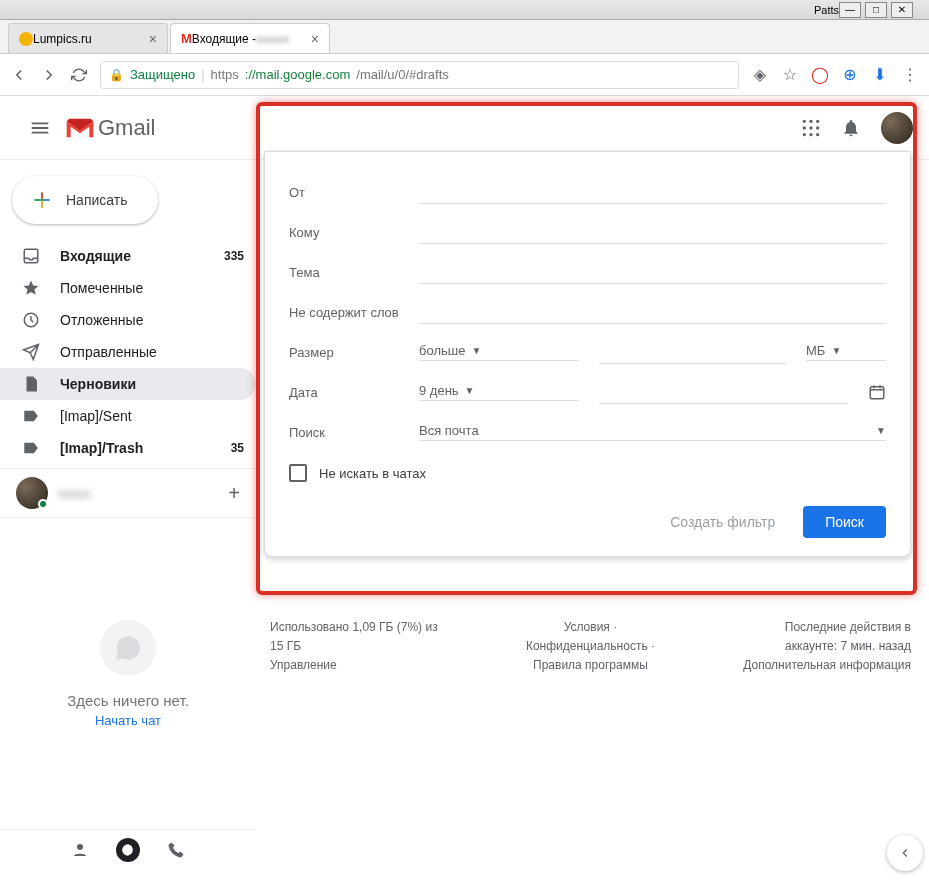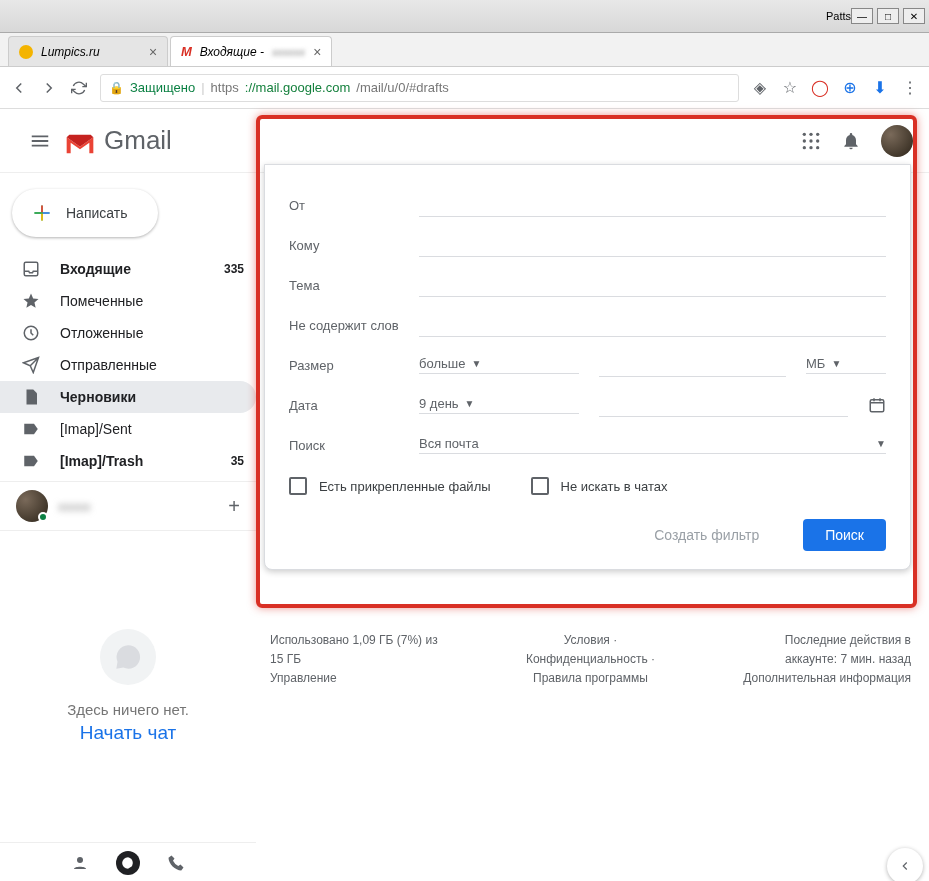--- a/index.html
+++ b/index.html
@@ -1,45 +1,45 @@
 <!DOCTYPE html>
 <html><head>
 <meta charset="utf-8">
 <style>
 * { box-sizing: border-box; margin: 0; padding: 0; font-family: Arial, sans-serif; }
 body { background: #fff; width: 929px; height: 881px; overflow: hidden; position: relative; }
 
 
-.win-bar { height: 33px; background: linear-gradient(#e8e8e8,#d8d8d8); border-bottom: 1px solid #aaa; display:flex; align-items:center; justify-content:space-between; padding:0 4px; font-size:11px; }
+.win-bar { height: 20px; background: linear-gradient(#e8e8e8,#d8d8d8); border-bottom: 1px solid #aaa; display:flex; align-items:center; justify-content:space-between; padding:0 16px; font-size:11px; }
 .win-bar .spacer { flex:1; }
 .win-btns { display:flex; gap:4px; }
 .win-btn { width:22px; height:16px; border:1px solid #888; background:#eee; display:flex; align-items:center; justify-content:center; font-size:10px; }
 
 
 .tabs-row { height:34px; background:#f2f2f2; border-bottom:1px solid #ccc; display:flex; align-items:flex-end; padding:0 8px; }
-.tab { height:30px; min-width:160px; background:#fff; border:1px solid #ccc; border-bottom:none; border-radius:4px 4px 0 0; display:flex; align-items:center; padding:0 10px; font-size:12px; gap:8px; margin-right:2px; position:relative;font-style:italic; }
+.tab { height:30px; min-width:160px; background:#fff; border:1px solid #ccc; border-bottom:none; border-radius:4px 4px 0 0; display:flex; align-items:center; padding:0 10px; font-size:12px; gap:0; margin-right:2px; position:relative; }
 .tab.inactive { background:#e5e5e5; }
 .tab .fav { width:14px; height:14px; border-radius:50%; display:inline-block; }
 .tab .close-x { margin-left:auto; color:#666; font-size:14px; cursor:pointer; }
 
 
 .addr-row { height:42px; background:#fff; border-bottom:1px solid #ddd; display:flex; align-items:center; padding:0 10px; gap:12px; }
 .nav-ico { width:18px; height:18px; color:#5f6368; display:flex; align-items:center; justify-content:center; }
 .addr-box { flex:1; height:28px; border:1px solid #ddd; border-radius:3px; display:flex; align-items:center; padding:0 8px; font-size:13px; gap:6px; }
 .lock { color:#0b8043; font-size:12px; }
 .sec-text { color:#0b8043; font-size:13px; }
 .url-gray { color:#777; }
 .url-dark { color:#15803d; }
 .addr-ext { display:flex; gap:12px; align-items:center; }
 .ext-ico { width:18px; height:18px; display:flex; align-items:center; justify-content:center; color:#5f6368; }
 
 
 .gmail-header { height:64px; display:flex; align-items:center; padding:0 16px; border-bottom:1px solid #eee; }
 .menu-btn { width:48px; display:flex; justify-content:center; color:#5f6368; }
-.gmail-logo { display:flex; align-items:flex-end; gap:8px; font-size:26px; color:#5f6368; }
+.gmail-logo { display:flex; align-items:center; gap:2px; font-size:22px; color:#5f6368; }
 .gmail-m { width:32px; height:24px; }
 .header-right { margin-left:auto; display:flex; align-items:center; gap:20px; }
 .apps-ico, .bell-ico { color:#5f6368; }
 .avatar { width:32px; height:32px; border-radius:50%; background:radial-gradient(circle at 30% 30%, #7a6a5a, #2b2318); }
 
 
 .body-row { display:flex; height: calc(100% - 24px - 34px - 42px - 64px); }
 .sidebar { width:256px; padding:8px 0; display:flex; flex-direction:column; }
 .compose { margin:8px 12px 16px; height:48px; width:146px; border-radius:24px; box-shadow:0 1px 3px rgba(0,0,0,.3); display:flex; align-items:center; gap:14px; padding:0 20px; background:#fff; font-size:14px; color:#3c4043; }
 .plus { width:20px; height:20px; }
@@ -52,21 +52,21 @@
 .nav-item.bold .nav-count { font-weight:bold; color:#202124; }
 
 .profile-row { display:flex; align-items:center; padding:8px 16px; border-top:1px solid #eee; border-bottom:1px solid #eee; margin-top:4px; }
 .mini-avatar { width:32px; height:32px; border-radius:50%; background:radial-gradient(circle at 30% 30%, #7a6a5a, #2b2318); position:relative; }
 .presence { position:absolute; bottom:0; right:0; width:10px; height:10px; border-radius:50%; background:#0b8043; border:2px solid #fff; }
 .plus-new { margin-left:auto; color:#5f6368; font-size:20px; }
 
 .hangouts-area { flex:1; display:flex; flex-direction:column; align-items:center; justify-content:center; color:#757575; }
 .ho-balloon { width:56px; height:56px; border-radius:50%; background:#f1f3f4; display:flex; align-items:center; justify-content:center; margin-bottom:16px; }
 .ho-empty { font-size:15px; }
-.ho-link { font-size:19px; color:#1a73e8; margin-top:4px; cursor:pointer; }
+.ho-link { font-size:13px; color:#1a73e8; margin-top:4px; cursor:pointer; }
 .ho-footer { height:40px; border-top:1px solid #eee; display:flex; align-items:center; justify-content:center; gap:24px; }
 .ho-tab { width:24px; height:24px; display:flex; align-items:center; justify-content:center; color:#5f6368; }
 .ho-tab.active { background:#202124; color:#fff; border-radius:50%; }
 
 
 .main { flex:1; position:relative; }
 .red-highlight { position:absolute; top:-58px; left:0; right:12px; height:493px; border:4px solid #d93025; border-radius:6px; box-shadow:0 0 8px rgba(217,48,37,.5); pointer-events:none; z-index:5; }
 .search-bar { position:absolute; top:-55px; left:8px; right:110px; height:46px; background:#fff; border:1px solid #eee; border-radius:8px 8px 0 0; display:flex; align-items:center; padding:0 16px; gap:16px; z-index:3; }
 .search-ico { color:#5f6368; }
 .search-input { border:none; outline:none; font-size:16px; color:#5f6368; flex:1; }
@@ -74,21 +74,21 @@
 .filter-panel { position:absolute; top:-9px; left:8px; right:18px; background:#fff; border:1px solid #dadce0; border-radius:0 0 8px 8px; box-shadow:0 2px 6px rgba(0,0,0,.2); padding:20px 24px 18px; z-index:2; }
 .f-row { display:flex; align-items:center; min-height:40px; font-size:13px; color:#5f6368; }
 .f-label { width:130px; flex-shrink:0; }
 .f-input-line { flex:1; border-bottom:1px solid #dadce0; height:24px; }
 .sel-wrap { display:flex; align-items:center; gap:6px; border-bottom:1px solid #dadce0; padding-bottom:2px; }
 .caret-dn { color:#5f6368; font-size:10px; }
 .cal-ico { color:#5f6368; margin-left:auto; }
 .f-check-row { display:flex; gap:40px; margin-top:12px; }
 .f-check { display:flex; align-items:center; gap:12px; font-size:13px; color:#3c4043; }
 .chk { width:18px; height:18px; border:2px solid #5f6368; border-radius:2px; }
-.f-actions { display:flex; justify-content:flex-end; gap:32px; margin-top:24px; align-items:center; }
+.f-actions { display:flex; justify-content:flex-end; gap:16px; margin-top:24px; align-items:center; }
 .btn-ghost { color:#9aa0a6; font-size:14px; padding:8px 12px; }
 .btn-primary { background:#1a73e8; color:#fff; font-size:14px; padding:8px 22px; border-radius:4px; border:none; }
 
 .footer-info { position:absolute; top:458px; left:14px; right:18px; display:flex; justify-content:space-between; font-size:12px; color:#5f6368; }
 .footer-col { max-width:200px; line-height:1.6; }
 .footer-col.r { text-align:right; }
 .footer-col.c { text-align:center; }
 
 .corner-fab { position:absolute; bottom:6px; right:6px; width:36px; height:36px; border-radius:50%; background:#fff; box-shadow:0 1px 4px rgba(0,0,0,.3); display:flex; align-items:center; justify-content:center; color:#5f6368; }
 
@@ -357,24 +357,20 @@
       <div class="f-row">
         <div class="f-label">Поиск</div>
         <div class="sel-wrap" style="flex:1">
             <span>Вся почта</span>
             <span class="caret-dn" style="margin-left:auto">▼</span>
           </div>
       </div>
       <div class="f-check-row">
         <label class="f-check">
             <span class="chk"></span>
-            <span>Есть прикрепленные файлы</span>
-          </label>
-        <label class="f-check">
-            <span class="chk"></span>
             <span>Не искать в чатах</span>
           </label>
       </div>
       <div class="f-actions">
         <span class="btn-ghost">Создать фильтр</span>
         <button class="btn-primary">Поиск</button>
       </div>
     </div>
 
     <div class="footer-info">

